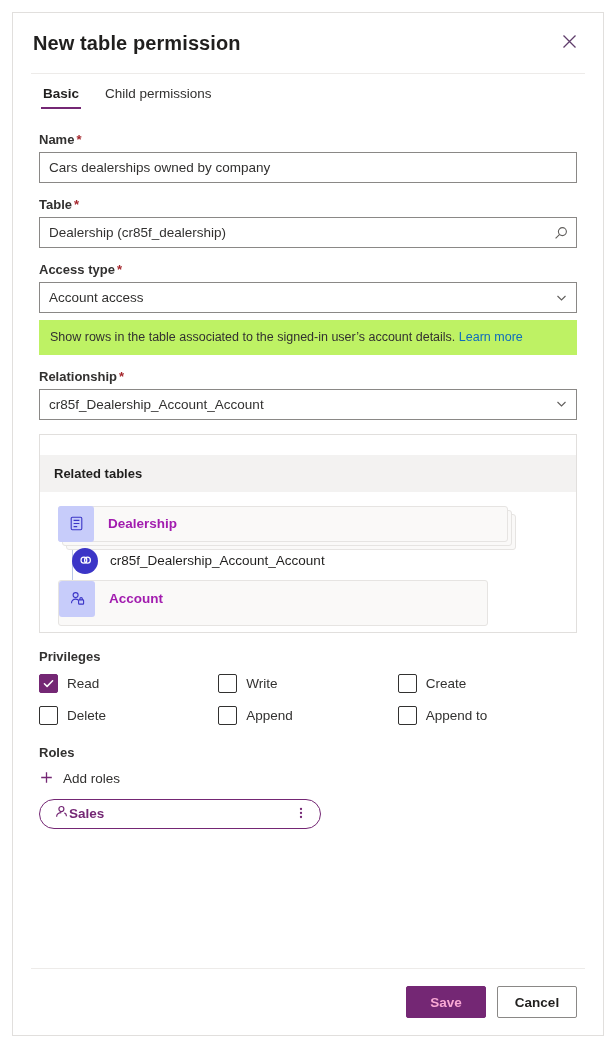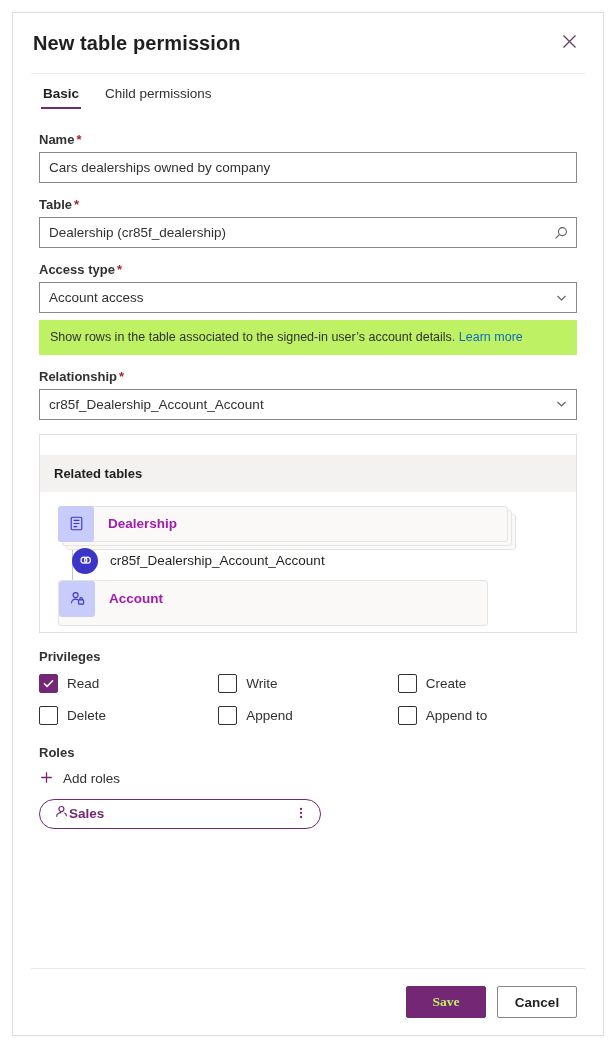--- a/index.html
+++ b/index.html
@@ -295,23 +295,22 @@
     height: 32px;
     min-width: 80px;
     font-size: 13.5px;
     font-weight: 600;
     border-radius: 2px;
     cursor: pointer;
     font-family: inherit;
   }
   .btn-primary {
     background: #742774;
-    color: #bef264;
+    color: #f9a8d4;
     border: 1px solid #742774;
-    font-family: Liberation Serif, serif;
   }
   .btn-default {
     background: #fff;
     color: #201f1e;
     border: 1px solid #8a8886;
   }
 </style>
 </head>
 <body>
 

